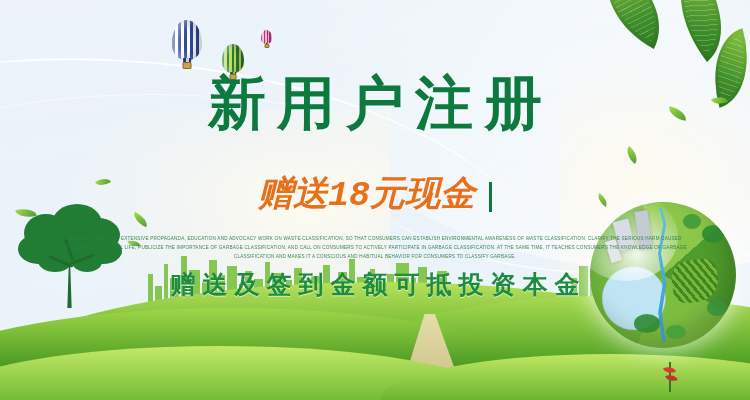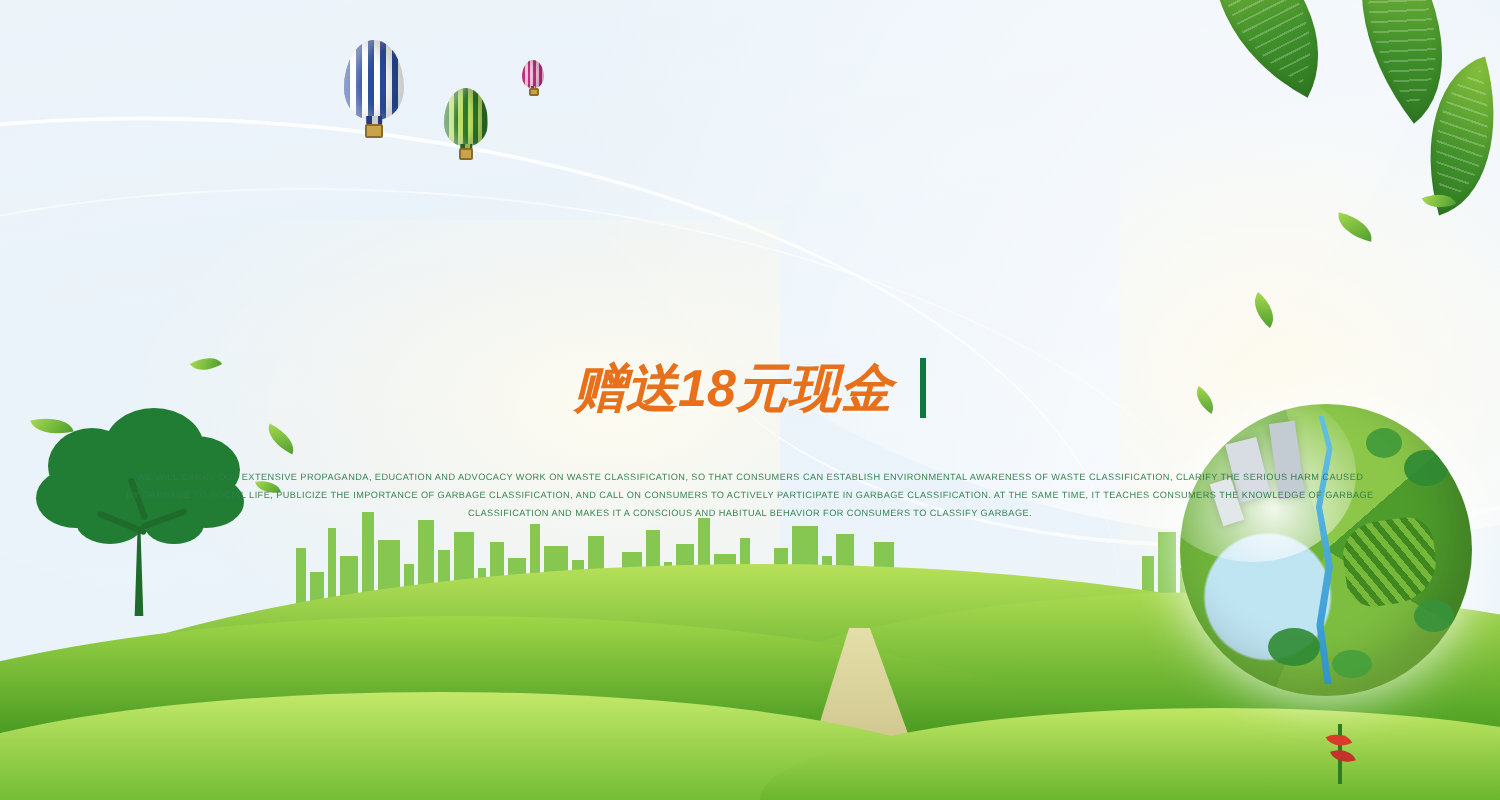--- a/index.html
+++ b/index.html
@@ -110,22 +110,22 @@
   .sprout .lv{position:absolute;width:11px;height:8px;border-radius:0 100% 0 100%;background:#d93b2b;}
 
   
   #title{position:absolute;left:0;right:0;top:74px;text-align:center;
      font-size:58px;font-weight:bold;color:#0c7a3e;letter-spacing:11px;
      text-indent:11px;line-height:1;font-family:"DejaVu Sans","Liberation Sans",sans-serif;
      text-shadow:0 1px 0 rgba(255,255,255,.75);}
 
   #promo{position:absolute;left:0;right:0;top:179px;display:flex;justify-content:center;
      align-items:center;gap:14px;}
-  #promo .cash{font-size:26px;font-weight:bold;font-style:italic;color:#e8701a;
-     letter-spacing:0px;line-height:1;font-family:Liberation Sans, sans-serif;
+  #promo .cash{font-size:35px;font-weight:bold;font-style:italic;color:#e8701a;
+     letter-spacing:0px;line-height:1;font-family:Liberation Mono, monospace;
      text-shadow:0 1px 1px rgba(255,255,255,.7);}
   #promo .divider{width:3px;height:30px;background:#0c7a3e;}
   #promo .pill{background:#0a7a3c;color:#fff;border-radius:22px;padding:6px 20px 8px;
      font-size:27px;font-weight:bold;font-style:italic;line-height:1;
      font-family:"DejaVu Sans","Liberation Sans",sans-serif;
      box-shadow:0 2px 4px rgba(0,0,0,.12);}
 
   #english{position:absolute;left:50%;transform:translateX(-50%);top:235px;width:630px;
      text-align:center;color:#2f7d4a;font-size:4.6px;line-height:1.95;letter-spacing:.22px;
      font-family:"Liberation Sans",sans-serif;opacity:.95;}
@@ -263,25 +263,27 @@
     <div class="tuft" style="left:30%;bottom:10%;width:26px;height:19px;background:#2f8a33;"></div>
     <div class="tuft" style="right:34%;bottom:6%;width:20px;height:14px;background:#45a03c;"></div>
   </div>
 
   <div class="sprout">
     <div class="stem"></div>
     <div class="lv" style="left:0;top:4px;transform:rotate(-24deg);"></div>
     <div class="lv" style="left:2px;top:12px;transform:rotate(-18deg);background:#c2342a;"></div>
   </div>
 
+  <div id="title">新用户注册</div>
 
   <div id="promo">
     <span class="cash">赠送18元现金</span>
     <span class="divider"></span>
   </div>
 
   <div id="english">
     <div>WE WILL CARRY OUT EXTENSIVE PROPAGANDA, EDUCATION AND ADVOCACY WORK ON WASTE CLASSIFICATION, SO THAT CONSUMERS CAN ESTABLISH ENVIRONMENTAL AWARENESS OF WASTE CLASSIFICATION, CLARIFY THE SERIOUS HARM CAUSED</div>
     <div>BY GARBAGE TO SOCIAL LIFE, PUBLICIZE THE IMPORTANCE OF GARBAGE CLASSIFICATION, AND CALL ON CONSUMERS TO ACTIVELY PARTICIPATE IN GARBAGE CLASSIFICATION. AT THE SAME TIME, IT TEACHES CONSUMERS THE KNOWLEDGE OF GARBAGE</div>
     <div>CLASSIFICATION AND MAKES IT A CONSCIOUS AND HABITUAL BEHAVIOR FOR CONSUMERS TO CLASSIFY GARBAGE.</div>
   </div>
 
+  <div id="tagline">赠送及签到金额可抵投资本金</div>
 </div>
 
 </body></html>

